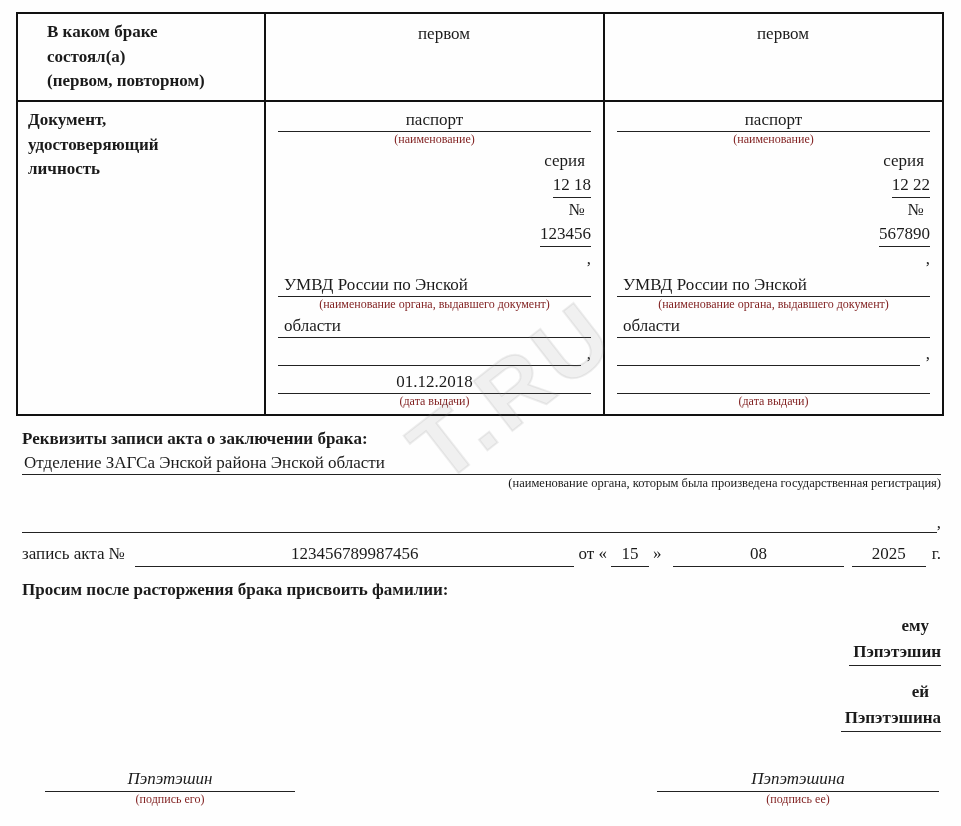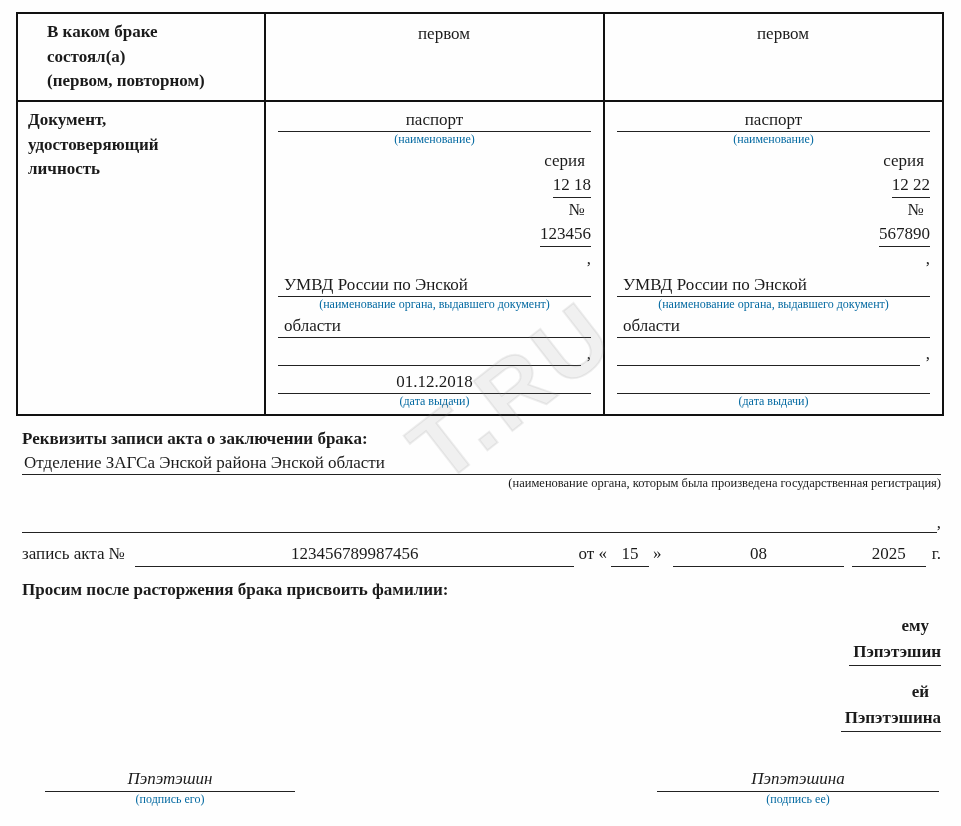--- a/index.html
+++ b/index.html
@@ -42,21 +42,21 @@
   td.c2, td.c3 { width: 339px; border-radius: 26px; }
   tr.r1 td { height: 88px; padding-left: 29px; }
   tr.r2 td { height: 96px; }
   tr.r3 td { height: 176px; margin-top: 32px; }
   .cell-center { text-align: center; padding-top: 2px; line-height: 1.6; }
   
   .ul { border-bottom: 1.5px solid #222; }
   .caption {
     font-size: 12px;
     text-align: center;
-    color: #0369a1;
+    color: #7f1d1d;
     line-height: 1.15;
     padding-top: 1px;
   }
   .doc-block { padding: 0 2px; }
   .line-center { text-align: center; height: 24px; line-height: 24px; }
   .flexline { display: flex; align-items: flex-end; }
   .flexline .lbl { white-space: nowrap; padding: 0 6px 0 2px; line-height: 24px; }
   .flexline .seg { flex: 1; text-align: center; height: 24px; line-height: 24px; }
   .flexline .comma { width: 10px; line-height: 24px; text-align: right; }
   .mt2 { margin-top: 2px; flex-direction: column; }

